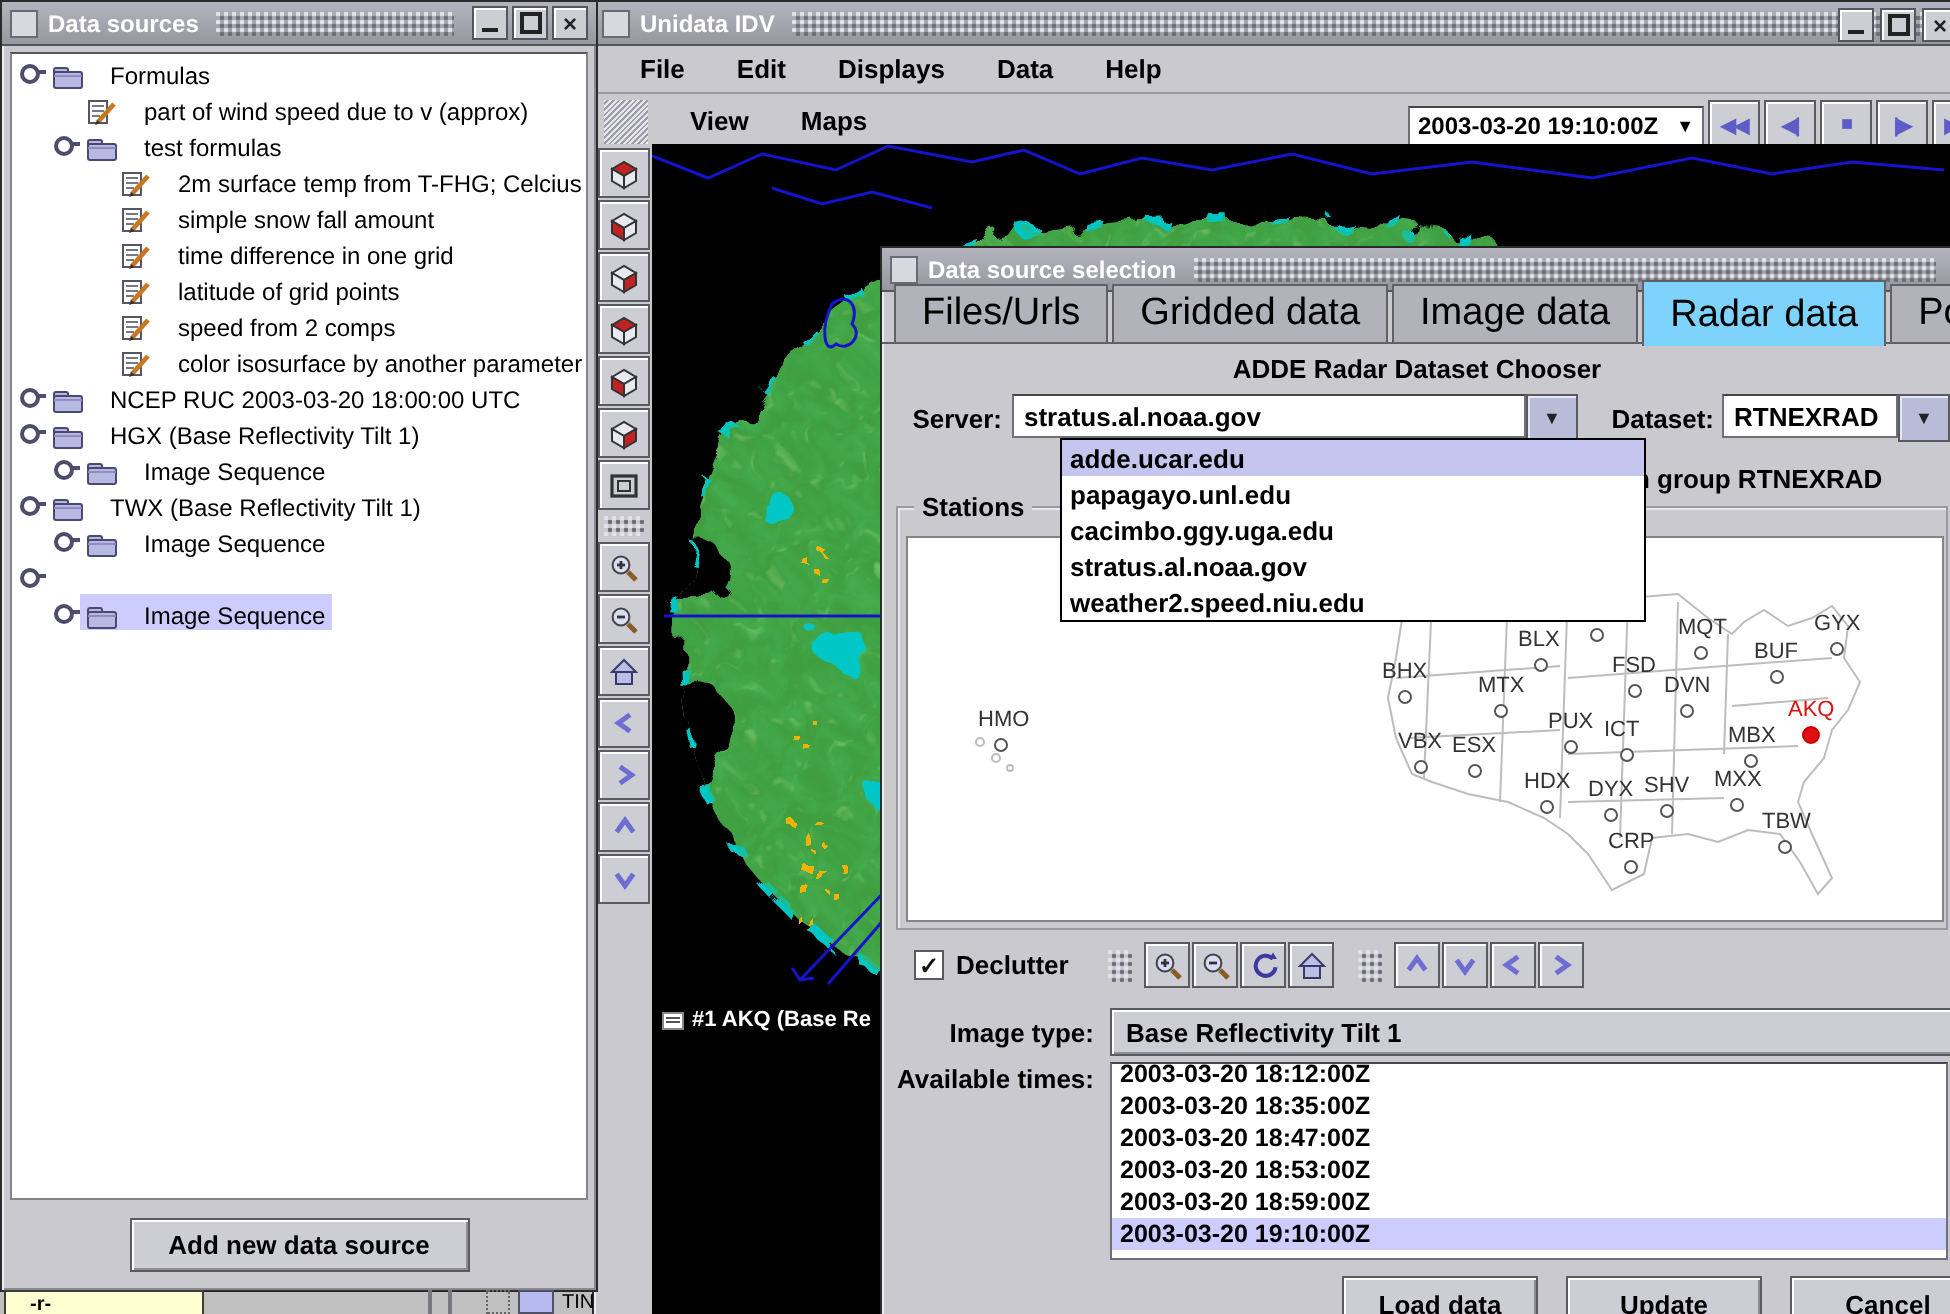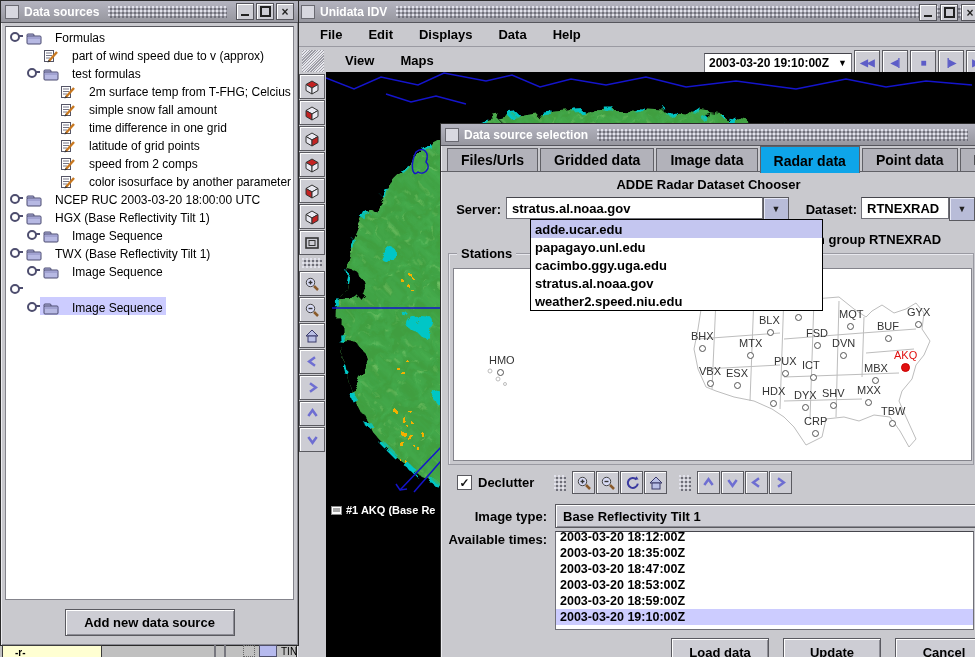--- a/index.html
+++ b/index.html
@@ -57,23 +57,23 @@
   .sidebar{position:absolute;left:1px;top:71px;width:28px;bottom:0;display:flex;flex-direction:column;
            align-items:center;padding-top:2px;gap:1px;background:#c9c9ce;border-right:1px solid #9a9aa2;}
   .toolbtn{width:24px;height:23px;flex:0 0 auto;background:#cdcdd4;border:1px solid #5a5a60;
            box-shadow:inset 1px 1px 0 #fff;display:flex;align-items:center;justify-content:center;}
   .tsep{width:20px;height:10px;flex:0 0 auto;margin:2px 0;}
   .viewport{position:absolute;left:29px;top:71px;right:0;bottom:0;background:#000;overflow:hidden;}
   .legend{position:absolute;left:3px;top:431px;display:flex;align-items:center;gap:4px;color:#fff;
           font-weight:bold;font-size:11px;white-space:nowrap;background:#000;padding:1px 2px;}
   
   .tabs{position:absolute;left:6px;top:24px;right:0;height:24px;display:flex;align-items:flex-end;gap:2px;}
-  .tab{border:1px solid #606066;border-bottom:none;background:#b2b2ba;font-weight:bold;font-size:14px;
+  .tab{border:1px solid #606066;border-bottom:none;background:#b2b2ba;font-weight:normal;font-size:19px;
        padding:3px 13px 4px;white-space:nowrap;}
-  .tab.selected{background:#0ea5e9;padding-top:6px;position:relative;z-index:2;margin-bottom:-1px;}
+  .tab.selected{background:#7dd3fc;padding-top:6px;position:relative;z-index:2;margin-bottom:-1px;}
   .tabline{position:absolute;left:0;right:0;top:47px;border-top:1px solid #606066;}
   .heading{position:absolute;left:0;right:0;top:53px;text-align:center;font-weight:bold;font-size:13px;}
   .flabel{position:absolute;font-weight:bold;font-size:13px;text-align:right;}
   .combo{position:absolute;display:flex;}
   .combo-field{flex:1;height:20px;display:flex;align-items:center;padding:0 5px;font-weight:bold;font-size:13px;white-space:nowrap;overflow:hidden;}
   .combo-btn{width:24px;height:22px;background:#b8bcd8;border:1px solid #5a5a60;box-shadow:inset 1px 1px 0 #e6e8f6;
              display:flex;align-items:center;justify-content:center;font-size:9px;color:#222;}
   .gnote{position:absolute;font-weight:bold;font-size:13px;}
   .ddl{position:absolute;background:#fff;border:1px solid #000;z-index:40;margin-left:24px;}
   .ddl-item{height:18px;display:flex;align-items:center;padding:0 4px;font-weight:bold;font-size:13px;white-space:nowrap;}

